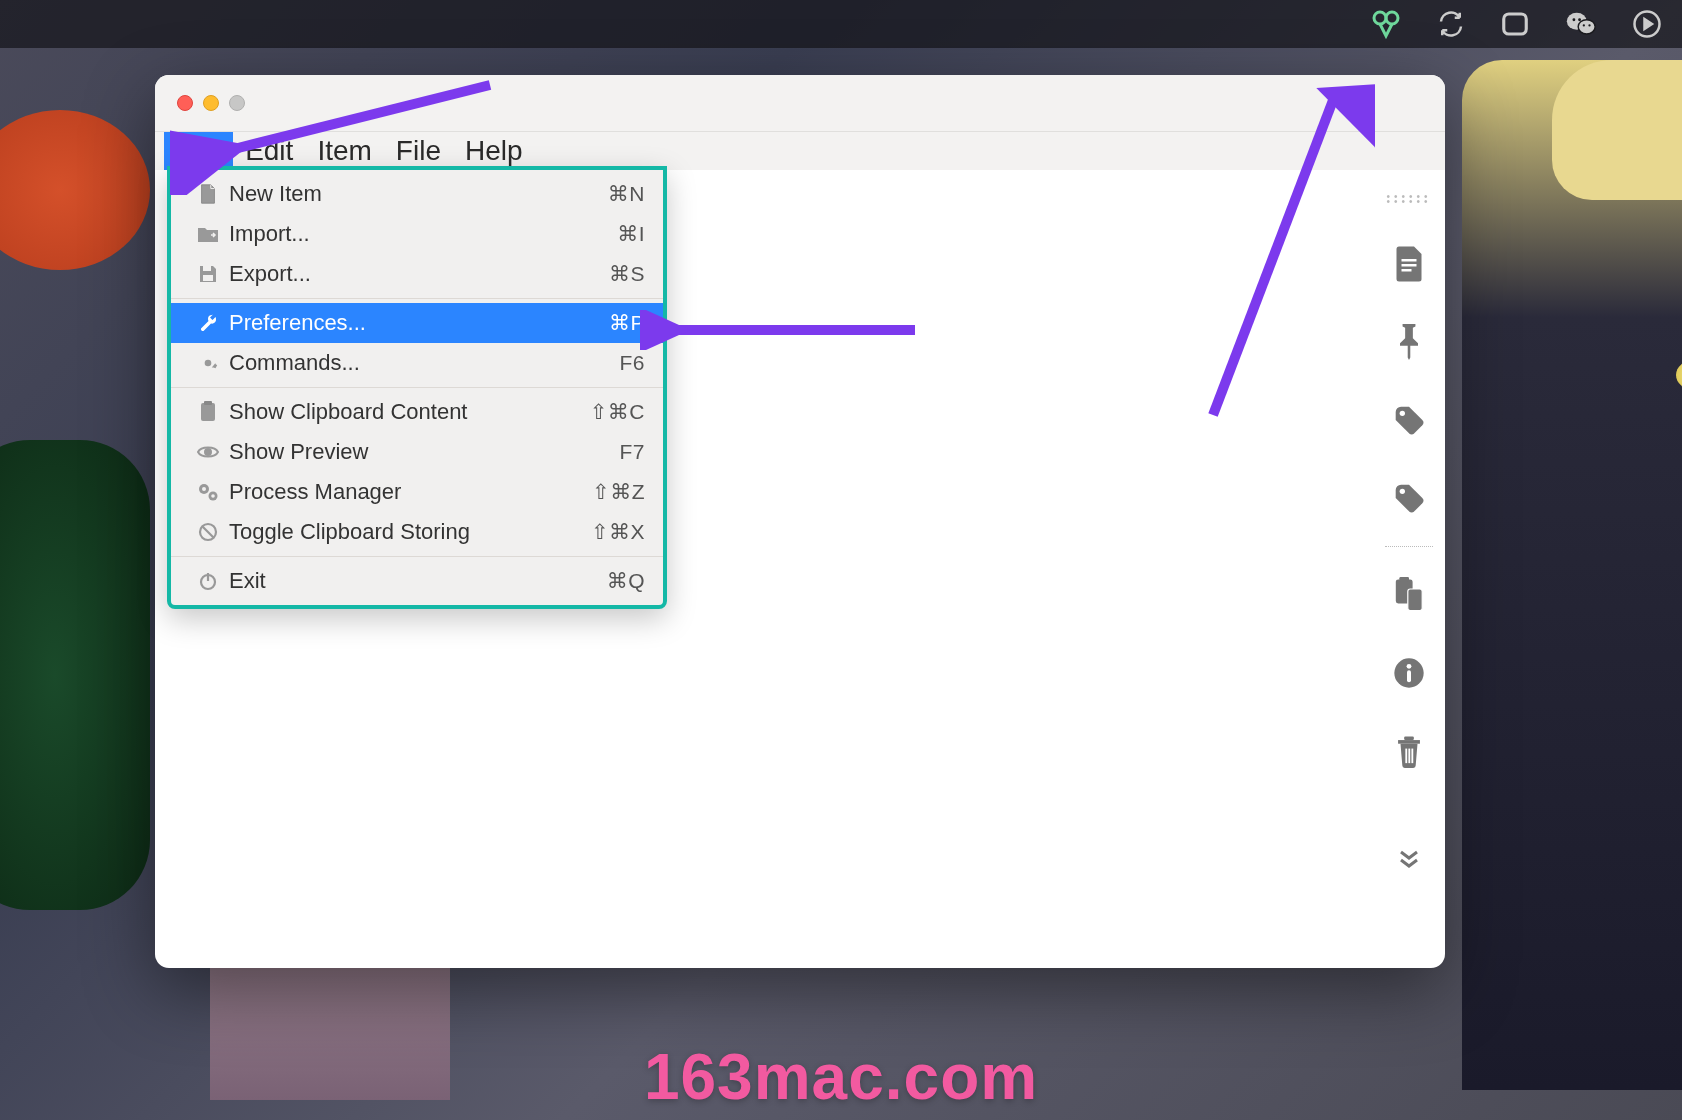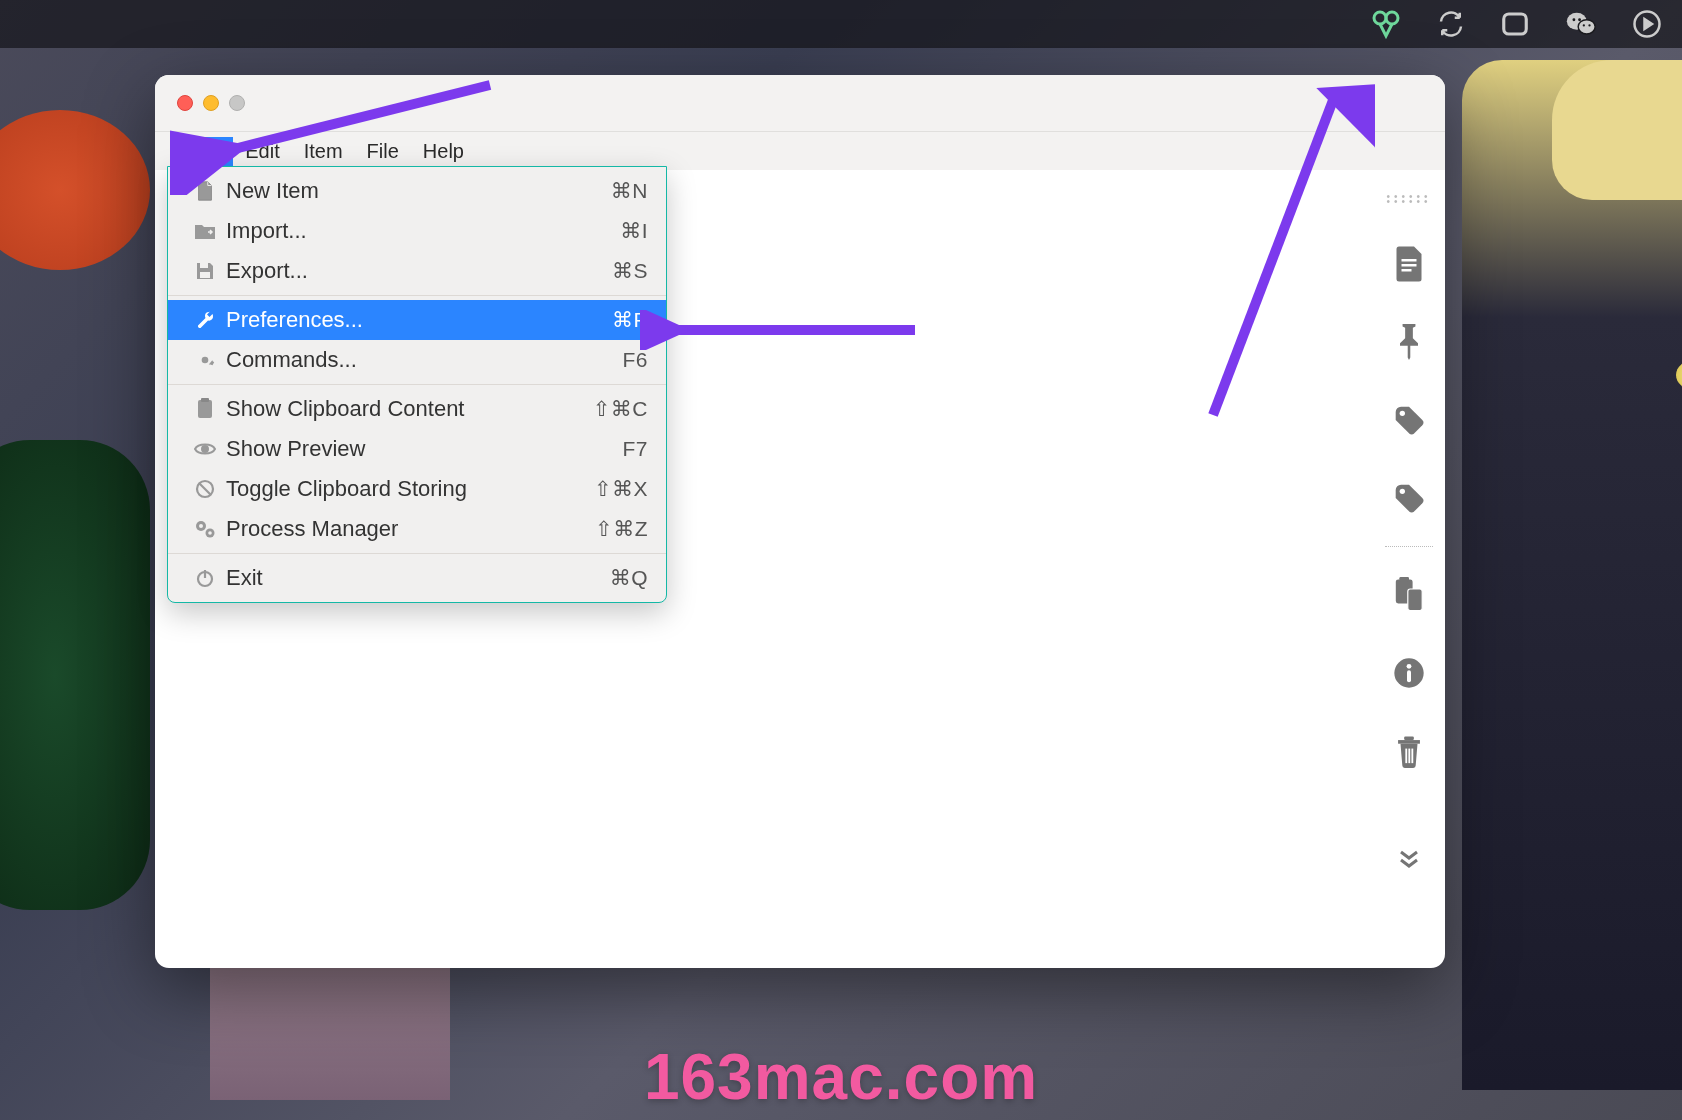--- a/index.html
+++ b/index.html
@@ -123,41 +123,41 @@
 }
 .tl-close { background: #ff5f57; border: 0.5px solid #e0443e; }
 .tl-min { background: #febc2e; border: 0.5px solid #dfa023; }
 .tl-max { background: #c7c7c6; border: 0.5px solid #b0b0af; }
 
 .app-menubar {
   height: 38px;
   background: #f3f2f1;
   display: flex;
   align-items: center;
-  padding-left: 22px;
-  font-size: 20px;
+  padding-left: 9px;
+  font-size: 28px;
   color: #2a2a2a;
 }
 .menubar-item {
   padding: 3px 12px;
   cursor: pointer;
 }
 .menubar-item.active {
   background: #2b85ff;
   color: #ffffff;
 }
 
 
 .dropdown {
   position: absolute;
   left: 12px;
   top: 91px;
   width: 500px;
   background: #f1f0ef;
-  border: 1px solid #14b8a6;
+  border: 4px solid #14b8a6;
   border-radius: 0 0 8px 8px;
   box-shadow: 0 10px 30px rgba(0,0,0,0.22);
   font-size: 22px;
   color: #333;
   padding: 4px 0;
 }
 .menu-item {
   height: 40px;
   display: flex;
   align-items: center;
@@ -386,39 +386,39 @@
         <svg width="22" height="16" viewBox="0 0 22 16" fill="none" stroke="#999" stroke-width="2">
             <path d="M1 8 C4 2 18 2 21 8 C18 14 4 14 1 8 Z"></path>
             <circle cx="11" cy="8" r="3" fill="#999"></circle>
           </svg>
       </span>
       <span class="mi-label">Show Preview</span>
       <span class="mi-short">F7</span>
     </div>
     <div class="menu-item">
       <span class="mi-icon">
-        <svg width="20" height="20" viewBox="0 0 20 20" fill="none" stroke="#999" stroke-width="2.2">
-            <circle cx="10" cy="10" r="8"></circle>
-            <line x1="4.5" y1="4.5" x2="15.5" y2="15.5"></line>
-          </svg>
-      </span>
-      <span class="mi-label">Toggle Clipboard Storing</span>
-      <span class="mi-short">⇧⌘X</span>
-    </div>
-    <div class="menu-item">
-      <span class="mi-icon">
         <svg width="22" height="20" viewBox="0 0 22 20" fill="#999">
             <circle cx="7" cy="7" r="5"></circle>
             <circle cx="7" cy="7" r="2" fill="#f1f0ef"></circle>
             <circle cx="16" cy="14" r="4.5"></circle>
             <circle cx="16" cy="14" r="1.8" fill="#f1f0ef"></circle>
           </svg>
       </span>
       <span class="mi-label">Process Manager</span>
       <span class="mi-short">⇧⌘Z</span>
+    </div>
+    <div class="menu-item">
+      <span class="mi-icon">
+        <svg width="20" height="20" viewBox="0 0 20 20" fill="none" stroke="#999" stroke-width="2.2">
+            <circle cx="10" cy="10" r="8"></circle>
+            <line x1="4.5" y1="4.5" x2="15.5" y2="15.5"></line>
+          </svg>
+      </span>
+      <span class="mi-label">Toggle Clipboard Storing</span>
+      <span class="mi-short">⇧⌘X</span>
     </div>
 
     <div class="menu-sep"></div>
 
     <div class="menu-item">
       <span class="mi-icon">
         <svg width="20" height="20" viewBox="0 0 20 20" fill="none" stroke="#999" stroke-width="2.2">
             <circle cx="10" cy="11" r="7"></circle>
             <line x1="10" y1="2" x2="10" y2="10"></line>
           </svg>

